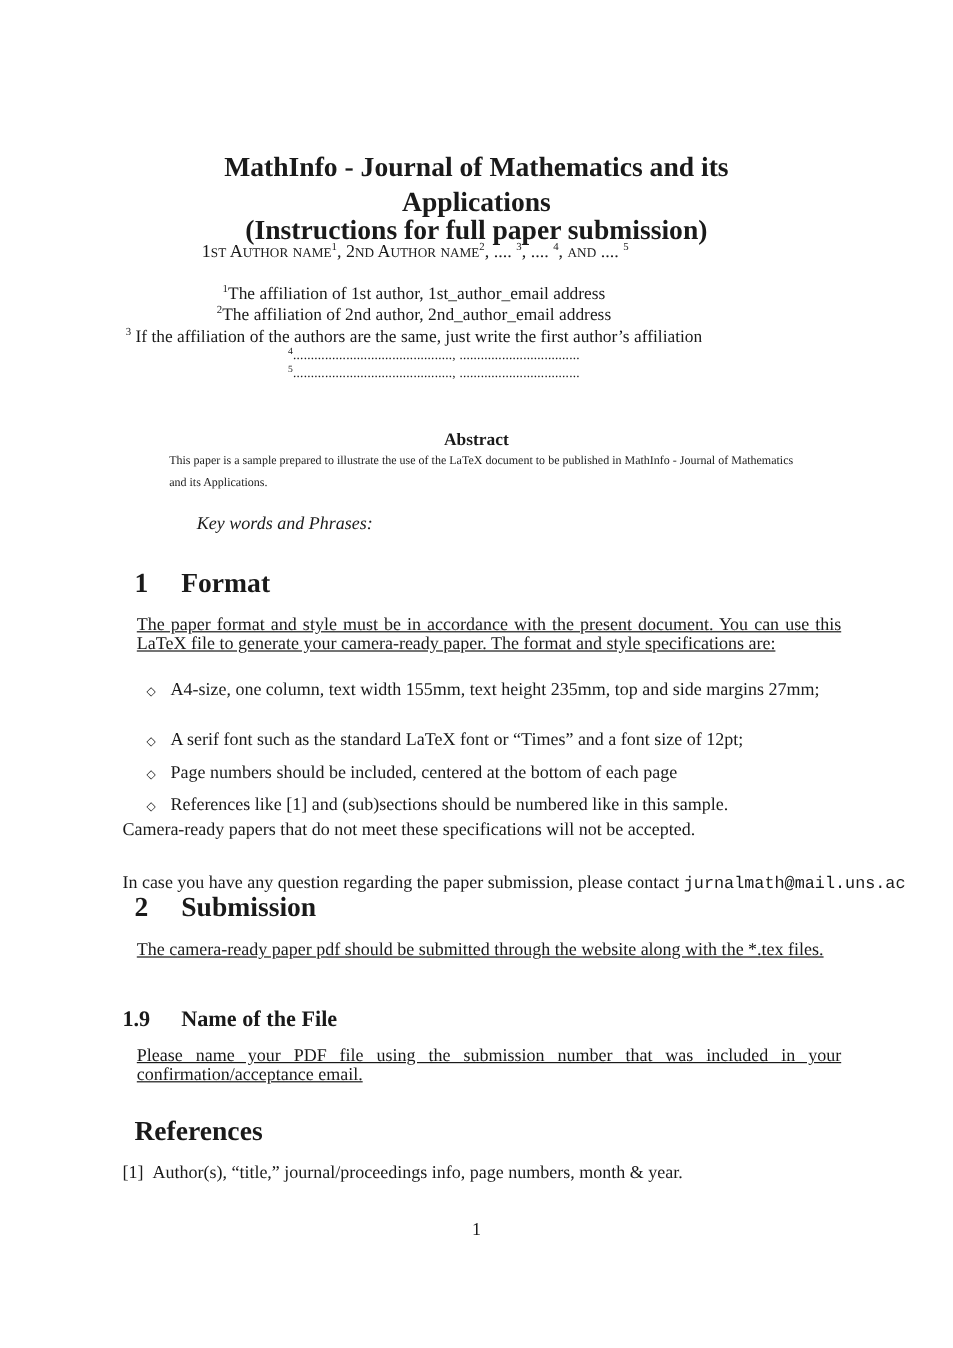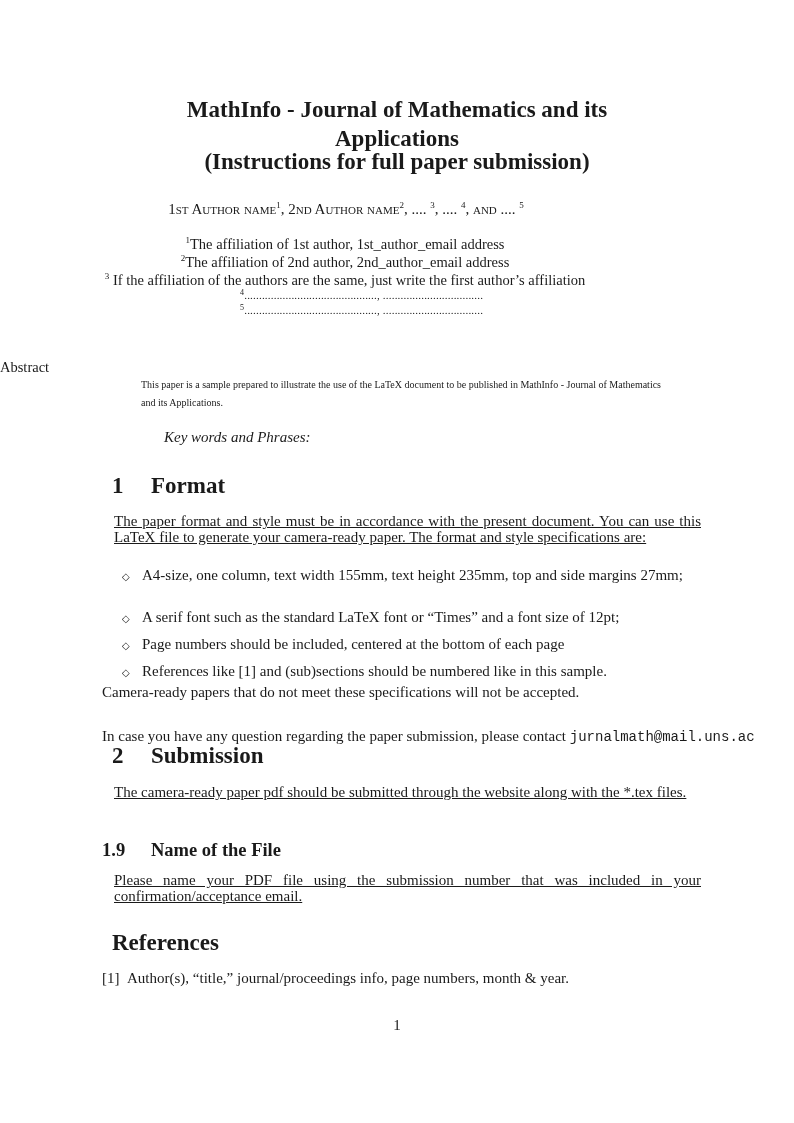--- a/index.html
+++ b/index.html
@@ -11,39 +11,39 @@
       width: 794px;
       height: 1123px;
       position: relative;
       overflow: hidden;
       font-family: "Liberation Serif", "DejaVu Serif", serif;
       color: #1a1a1a;
     }
     .abs { position: absolute; white-space: nowrap; }
     .title {
       left: 0; width: 794px; text-align: center;
-      font-weight: bold; font-size: 23px; line-height: 26px;
+      font-weight: bold; font-size: 23px; line-height: 26px; margin-top: 30px;
     }
     .authors {
       left: 16px; width: 660px; text-align: center;
       font-size: 15px; top: 200px;
       font-variant: small-caps;
     }
     .authors sup, .aff sup { font-size: 9px; vertical-align: 6px; font-variant: normal; }
     .aff {
       left: 0; width: 690px; text-align: center;
       font-size: 14.5px; line-height: 18px;
     }
     .dots {
       left: 240px; font-size: 11px; letter-spacing: 0.2px; line-height: 10px;
     }
     .dots sup { font-size: 8px; vertical-align: 4px; }
     .abs-head {
-      left: 0; width: 794px; 
-      font-weight: normal; font-size: 14.5px; top: 359px;
+      left: 0; width: 794px; text-align: center;
+      font-weight: bold; font-size: 14.5px; top: 359px;
     }
     .abs-body {
       left: 141px; width: 520px; font-size: 10px; line-height: 18px; white-space: normal;
       text-align: justify; top: 376px;
     }
     .kw { left: 164px; top: 429px; font-size: 15px; font-style: italic; }
     .h1 { left: 112px; font-size: 23px; font-weight: bold; }
     .h1 .num { display: inline-block; width: 39px; }
     .h2 { left: 102px; font-size: 18.5px; font-weight: bold; }
     .h2 .num { display: inline-block; width: 49px; }

